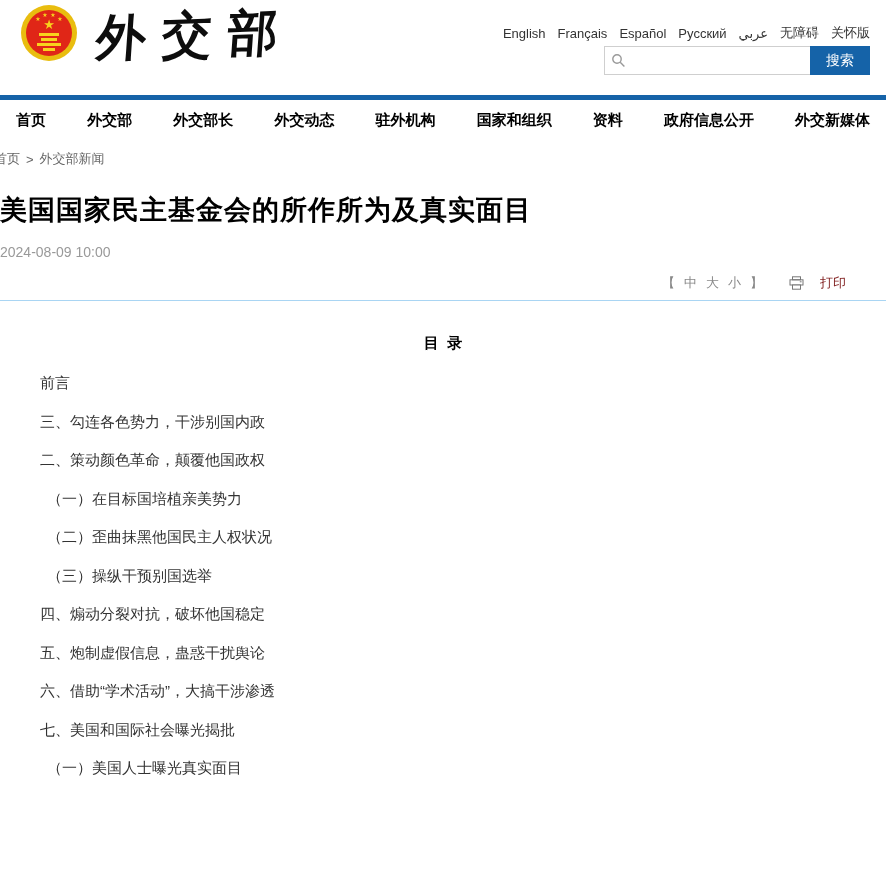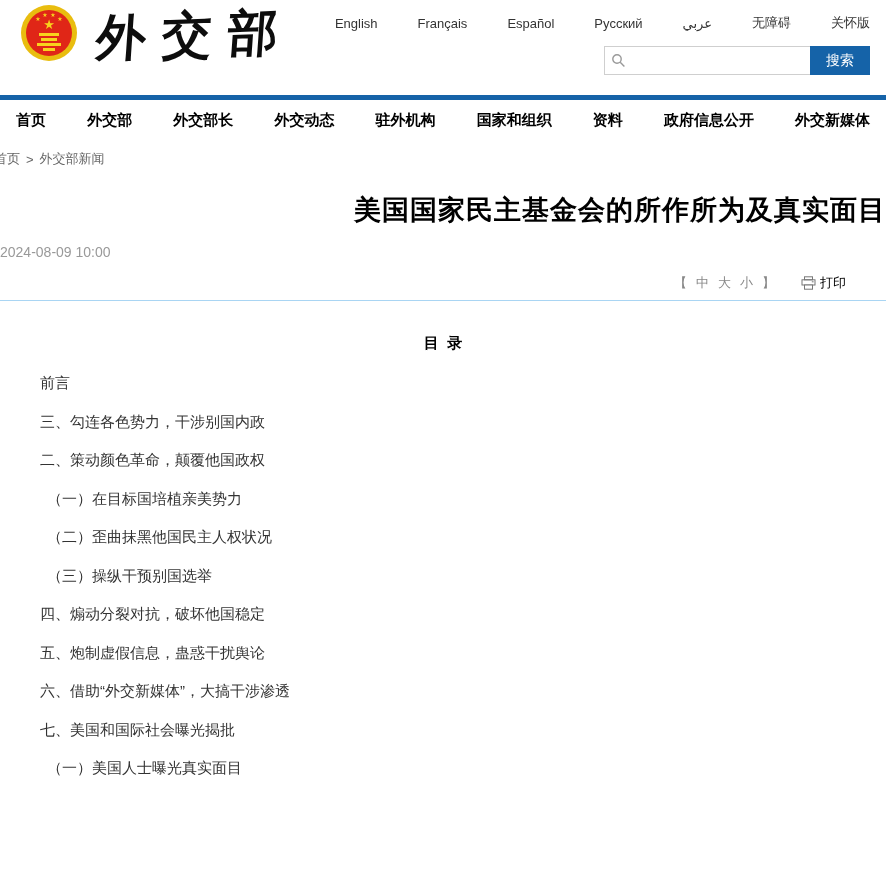--- a/index.html
+++ b/index.html
@@ -17,22 +17,22 @@
   .logo-wrap { position: absolute; left: 20px; top: 4px; display: flex; align-items: flex-start; cursor: pointer; }
   .emblem { width: 58px; height: 58px; display: block; }
   .site-name {
     position: absolute; left: 96px; top: 2px;
     font-family: "DejaVu Serif", "Liberation Serif", serif;
     font-size: 50px; font-weight: 700; color: #0d0d0d;
     letter-spacing: 16px; white-space: nowrap;
     transform: rotate(-2deg) skewX(-6deg);
   }
   .lang-row {
-    position: absolute; top: 14px; right: 16px;
-    display: flex; align-items: center; gap: 40px;
+    position: absolute; top: 24px; right: 16px;
+    display: flex; align-items: center; gap: 12px;
     font-size: 13px; color: #333;
   }
   .lang-row span { cursor: pointer; white-space: nowrap; }
   .search-row { position: absolute; top: 46px; right: 16px; display: flex; align-items: center; }
   .search-box { position: relative; }
   .search-input {
     width: 206px; height: 29px; border: 1px solid #cfcfcf; border-right: none;
     padding: 0 6px 0 26px; font-size: 13px; outline: none; color: #333;
   }
   .search-glyph { position: absolute; left: 7px; top: 7px; width: 15px; height: 15px; }
@@ -55,32 +55,32 @@
   
   .breadcrumb {
     margin: 10px 0 0 -6px; font-size: 13px; color: #666;
     display: flex; align-items: center; gap: 6px;
   }
   .breadcrumb .crumb { cursor: pointer; }
 
   
   .article-head { border-bottom: 1px solid #a9d5f3; padding-bottom: 8px; }
   .article-title {
-    margin-top: 24px; text-align: right;
+    margin-top: 24px; text-align: left;
     font-size: 27px; font-weight: 700; color: #000; letter-spacing: 1px;
   }
   .article-date { margin-top: 16px; font-size: 14px; color: #999; }
   .head-tools {
     margin-top: 14px; height: 18px;
     display: flex; justify-content: flex-end; align-items: center;
     padding-right: 40px; font-size: 13px; color: #888;
   }
   .font-sizer { display: flex; align-items: center; gap: 9px; }
   .font-sizer .opt { cursor: pointer; }
-  .print-ctl { display: flex; align-items: center; gap: 4px; margin-left: 26px; cursor: pointer; color: #000000; }
+  .print-ctl { display: flex; align-items: center; gap: 16px; margin-left: 26px; cursor: pointer; color: #7f1d1d; }
   .printer-glyph { width: 15px; height: 14px; }
 
   
   .article-body { padding: 0 40px; }
   .body-date { margin-top: 38px; text-align: center; font-size: 15px; color: #333; }
   .toc-heading { margin-top: 33px; font-size: 15px; font-weight: 700; color: #000; text-align: center; }
   .toc-list { list-style: none; margin-top: 22px; }
   .toc-list li { font-size: 15px; line-height: 15.5px; color: #333; margin-bottom: 23px; white-space: nowrap; }
   .toc-list li.sub { padding-left: 7px; }
 </style>
@@ -174,20 +174,20 @@
     <div class="toc-heading">目&nbsp;&nbsp;录</div>
     <ul class="toc-list">
       <li>前言</li>
       <li>三、勾连各色势力，干涉别国内政</li>
       <li>二、策动颜色革命，颠覆他国政权</li>
       <li class="sub">（一）在目标国培植亲美势力</li>
       <li class="sub">（二）歪曲抹黑他国民主人权状况</li>
       <li class="sub">（三）操纵干预别国选举</li>
       <li>四、煽动分裂对抗，破坏他国稳定</li>
       <li>五、炮制虚假信息，蛊惑干扰舆论</li>
-      <li>六、借助“外交新媒体”，大搞干涉渗透</li>
+      <li>六、借助“学术活动”，大搞干涉渗透</li>
       <li>七、美国和国际社会曝光揭批</li>
       <li class="sub">（一）美国人士曝光真实面目</li>
 
     </ul>
   </div>
 
 </div>
 
 </body></html>

